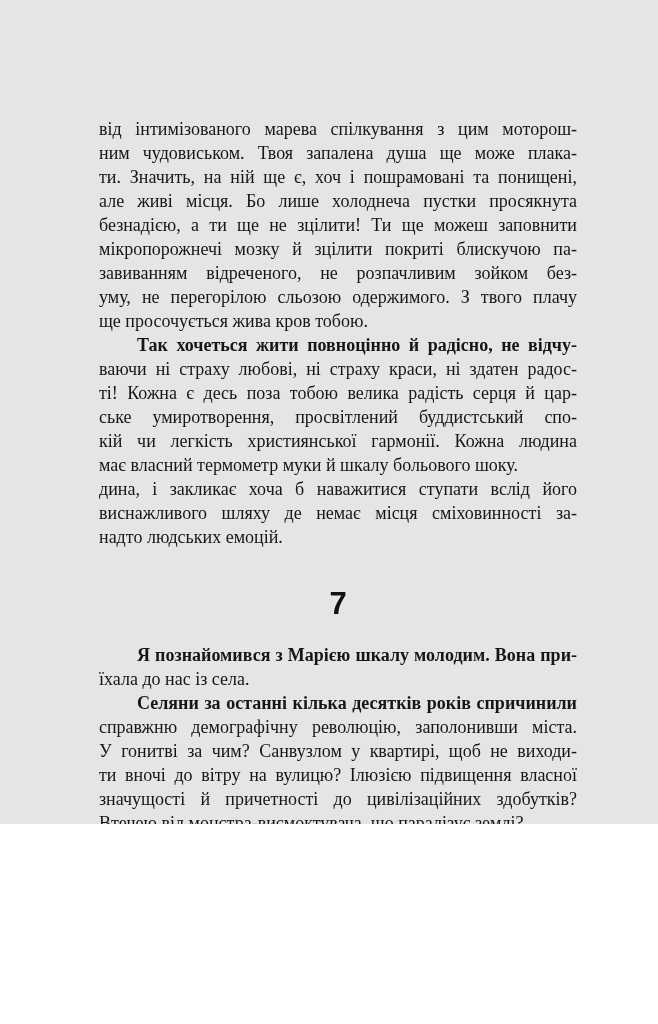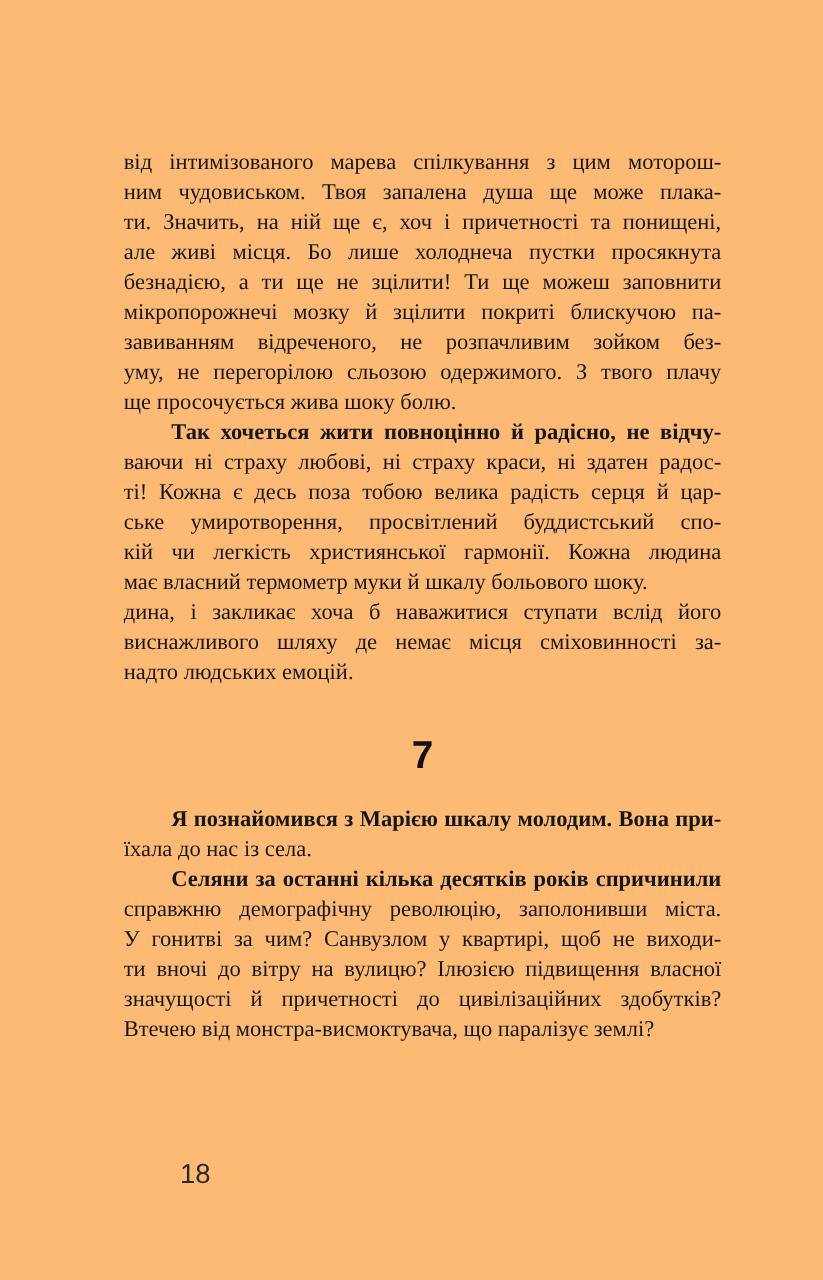--- a/index.html
+++ b/index.html
@@ -3,22 +3,22 @@
 <meta charset="utf-8">
 <style>
   html, body {
     margin: 0;
     padding: 0;
     background: #ffffff;
   }
   .page {
     position: relative;
     width: 658px;
-    height: 1024px;
-    background: #fdba74;
+    height: 824px;
+    background: #e5e5e5;
     overflow: hidden;
     font-family: "Liberation Serif", serif;
     color: #161616;
   }
   .text-column {
     position: absolute;
     left: 99px;
     top: 117px;
     width: 478px;
   }
@@ -63,27 +63,27 @@
   }
 </style>
 </head>
 <body>
 
 <div class="page">
   <div class="text-column" id="text-column">
       <div class="para">
         <div class="line">від інтимізованого марева спілкування з цим моторош-</div>
         <div class="line">ним чудовиськом. Твоя запалена душа ще може плака-</div>
-        <div class="line">ти. Значить, на ній ще є, хоч і причетності та понищені,</div>
+        <div class="line">ти. Значить, на ній ще є, хоч і пошрамовані та понищені,</div>
         <div class="line">але живі місця. Бо лише холоднеча пустки просякнута</div>
         <div class="line">безнадією, а ти ще не зцілити! Ти ще можеш заповнити</div>
         <div class="line">мікропорожнечі мозку й зцілити покриті блискучою па-</div>
         <div class="line">завиванням відреченого, не розпачливим зойком без-</div>
         <div class="line">уму, не перегорілою сльозою одержимого. З твого плачу</div>
-        <div class="line last">ще просочується жива шоку болю.</div>
+        <div class="line last">ще просочується жива кров тобою.</div>
       </div>
       <div class="para">
         <div class="line indent">Так хочеться жити повноцінно й радісно, не відчу-</div>
         <div class="line">ваючи ні страху любові, ні страху краси, ні здатен радос-</div>
         <div class="line">ті! Кожна є десь поза тобою велика радість серця й цар-</div>
         <div class="line">ське умиротворення, просвітлений буддистський спо-</div>
         <div class="line">кій чи легкість християнської гармонії. Кожна людина</div>
         <div class="line last">має власний термометр муки й шкалу больового шоку.</div>
       </div>
       <div class="para">

